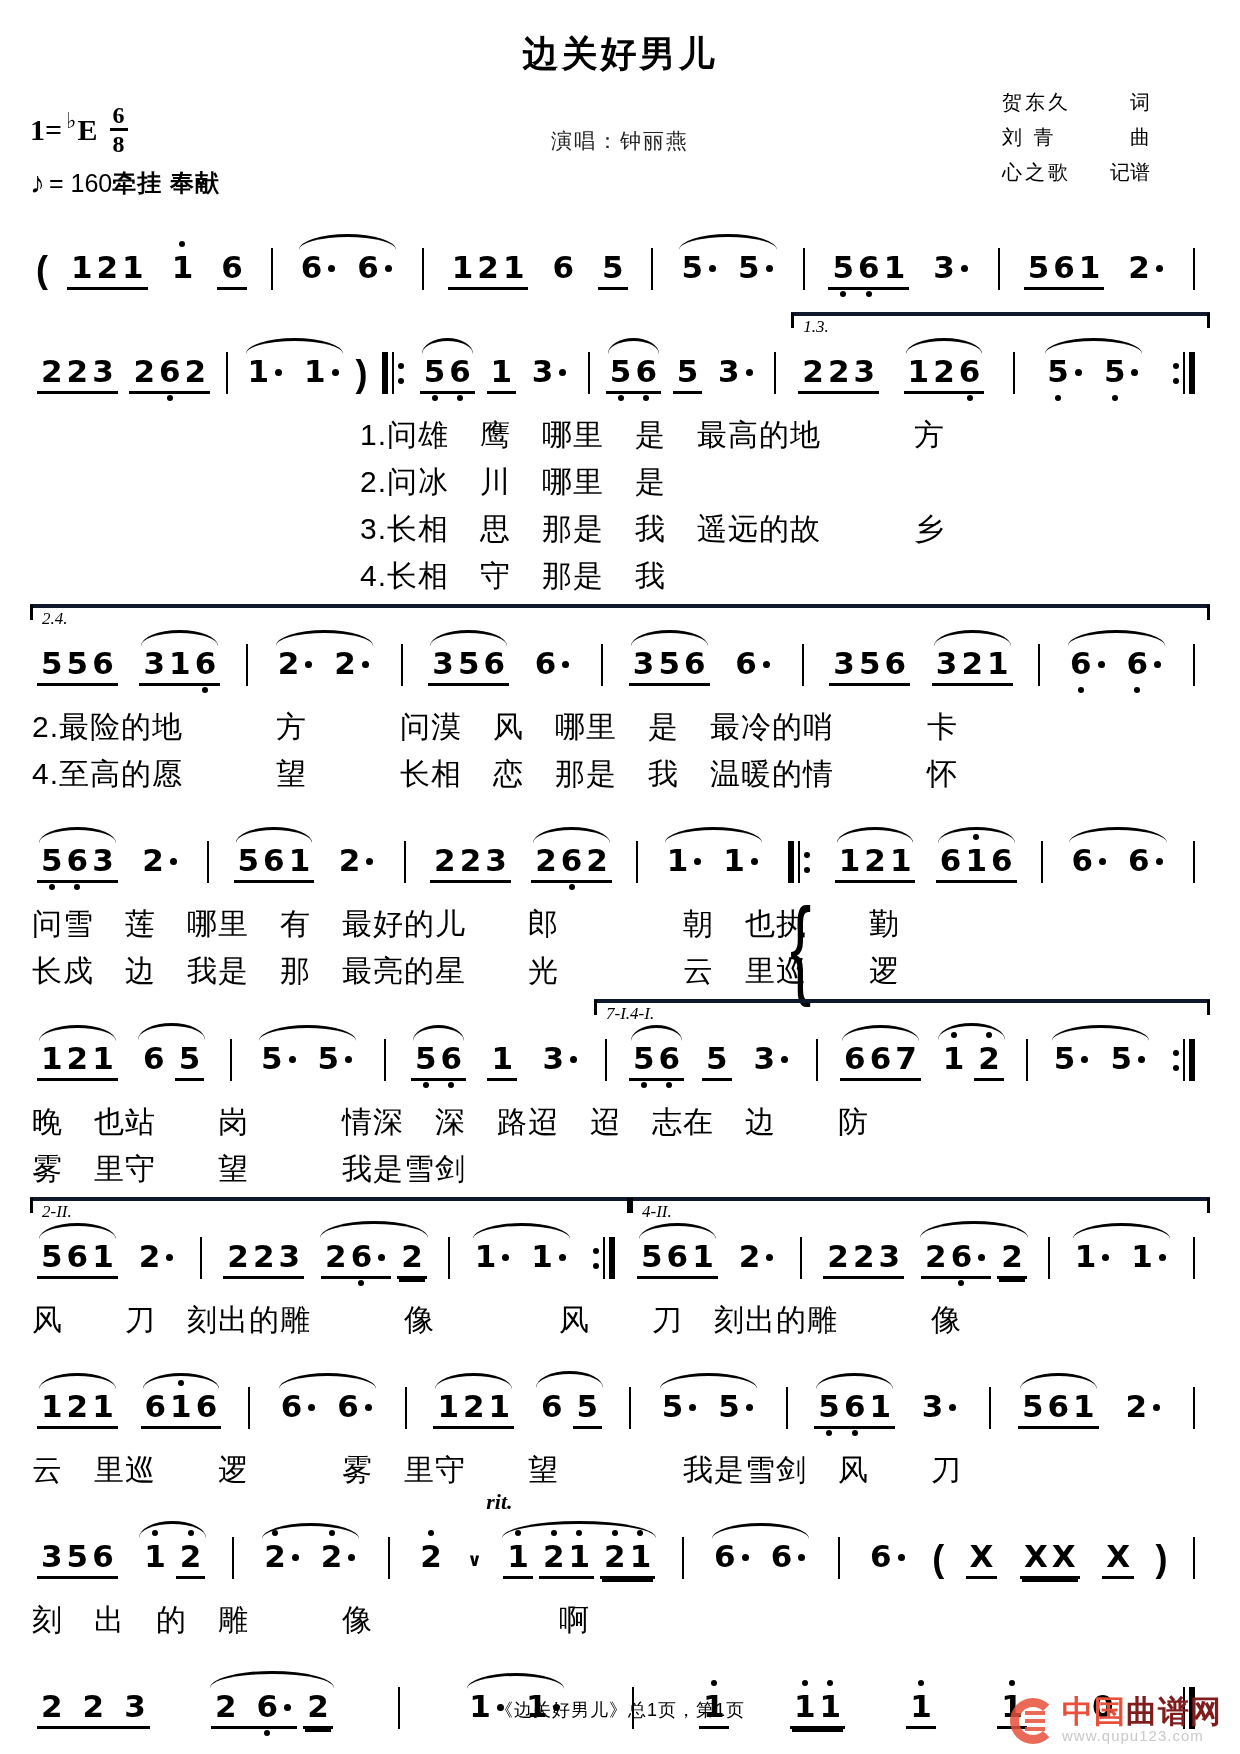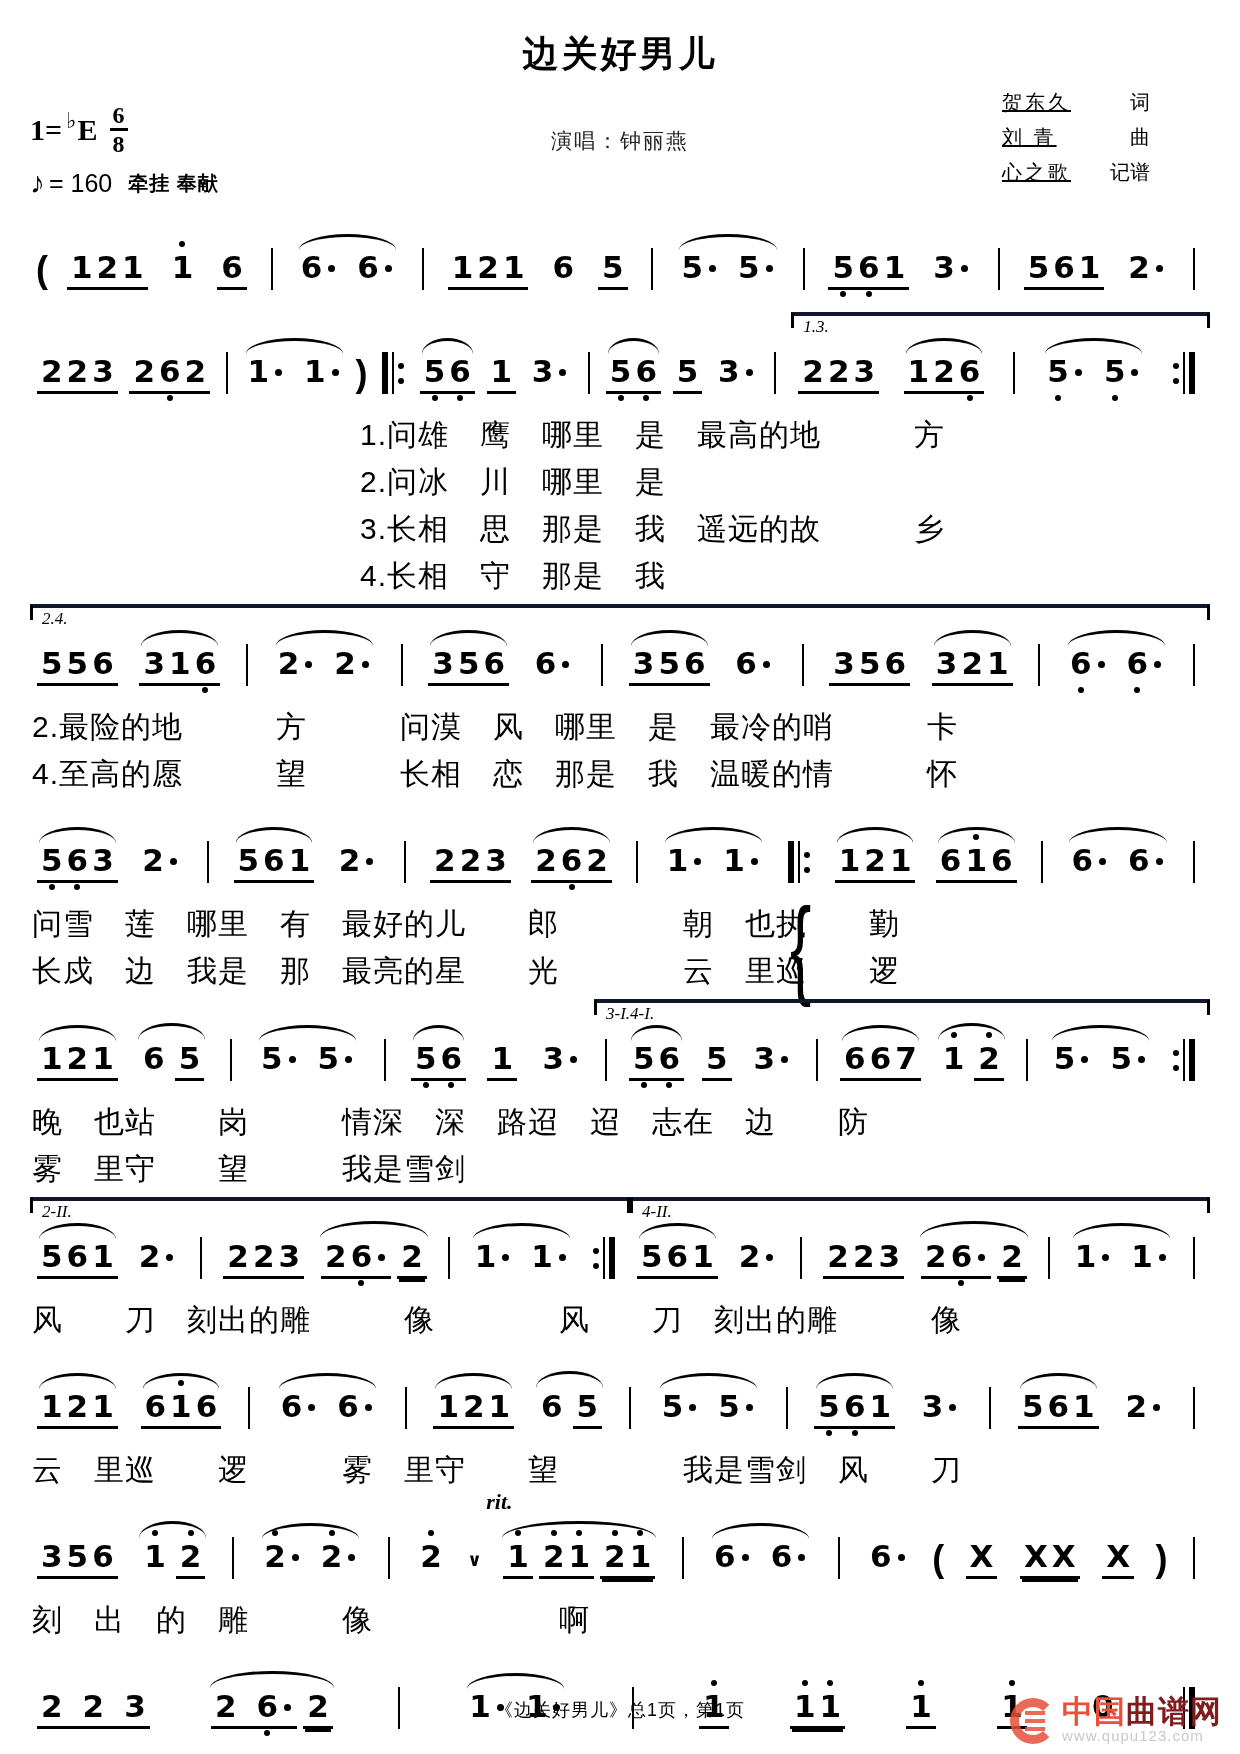--- a/index.html
+++ b/index.html
@@ -12,25 +12,25 @@
   .hdr-row{position:relative;height:120px;}
   .keyblock{position:absolute;left:0;top:18px;font-family:"Liberation Serif","DejaVu Serif",serif;font-weight:bold;}
   .keyline{font-size:30px;display:flex;align-items:center;}
   .flat{font-size:22px;vertical-align:super;position:relative;top:-9px;margin:0 1px 0 4px;}
   .frac{display:inline-flex;flex-direction:column;line-height:1;text-align:center;font-size:24px;margin-left:12px;}
   .frac .num{border-bottom:3px solid #000;padding:0 3px 1px;}
   .frac .den{padding-top:1px;}
   .tempoline{font-size:25px;margin-top:10px;display:flex;align-items:center;font-family:"Liberation Sans","DejaVu Sans",sans-serif;}
   .tempoline .gnote{font-size:30px;font-weight:bold;margin-right:4px;}
   .tempoline .teq{font-weight:normal;}
-  .tempoline .dedication{font-weight:bold;font-size:20px;margin-left:16px;letter-spacing:1px;}
+  .tempoline .dedication{font-weight:bold;font-size:24px;letter-spacing:1px;}
   .singer{position:absolute;left:0;right:0;top:42px;text-align:center;font-size:21px;color:#222;letter-spacing:2px;}
   .credits{position:absolute;right:60px;top:0;font-size:20px;line-height:1.75;}
   .credits .crow{display:flex;justify-content:space-between;min-width:148px;}
-  .credits .cname{letter-spacing:3px;text-decoration:underline;}
+  .credits .cname{letter-spacing:3px;}
   .credits .crole{margin-left:18px;}
 
   
   .score{margin-top:4px;}
   .system{position:relative;margin-bottom:6px;}
   .staff{display:flex;align-items:stretch;width:100%;}
   .seg{display:flex;flex:1 1 auto;justify-content:space-between;align-items:flex-end;
        position:relative;padding:36px 8px 16px 4px;border-top:3px solid transparent;}
   .seg.volta{border-top:4px solid #0f172a;}
   .seg.volta::before,.seg.volta::after{content:"";position:absolute;top:-3px;width:3px;height:15px;background:#000;}
@@ -610,21 +610,21 @@
               </span>
             </span>
             <span class="cell">
               <span class="grp">
                 <span class="nt">3</span>
                 <span class="ad"></span>
               </span>
             </span>
           </div>
           <div class="seg volta">
-            <span class="vlabel">3-I.4-I.</span>
+            <span class="vlabel">7-I.4-I.</span>
             <span class="bar">
               <i class="bl"></i>
             </span>
             <span class="cell arc">
               <span class="grp u1">
                 <span class="nt">5<span class="ld"></span></span>
                 <span class="nt">6<span class="ld"></span></span>
               </span>
             </span>
             <span class="cell">

